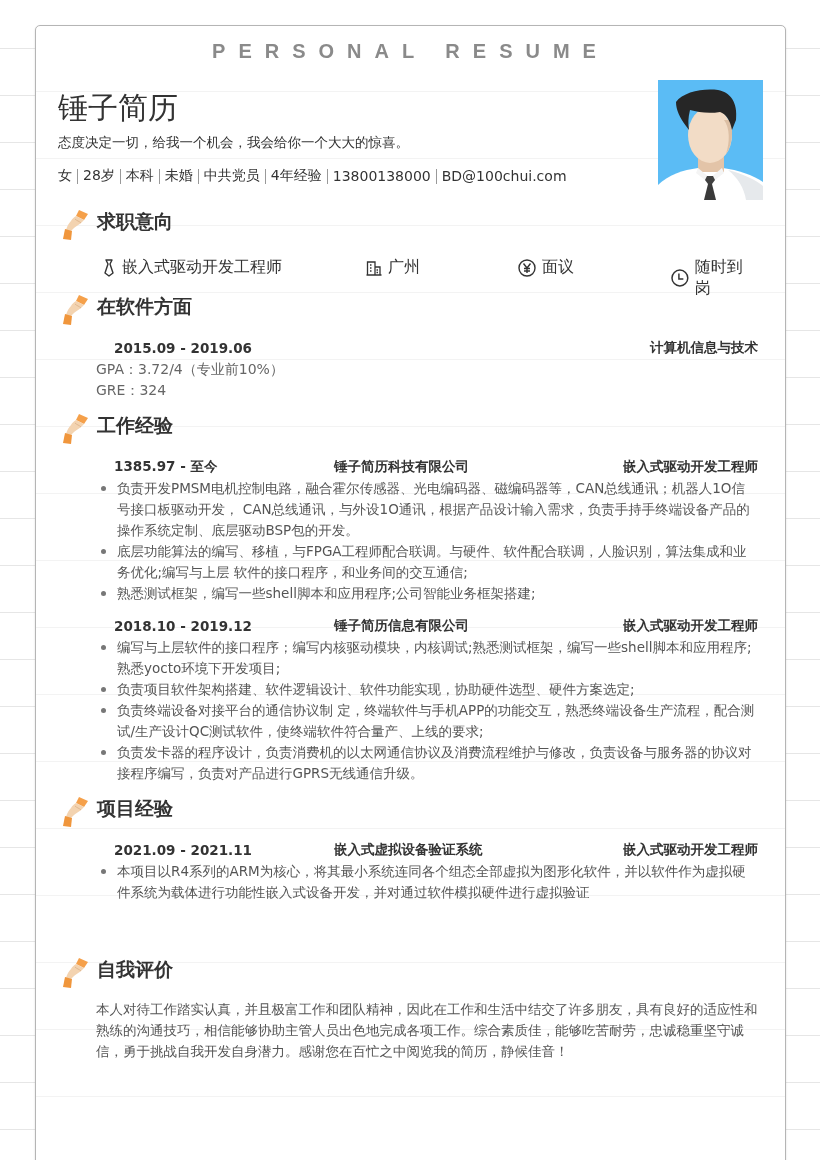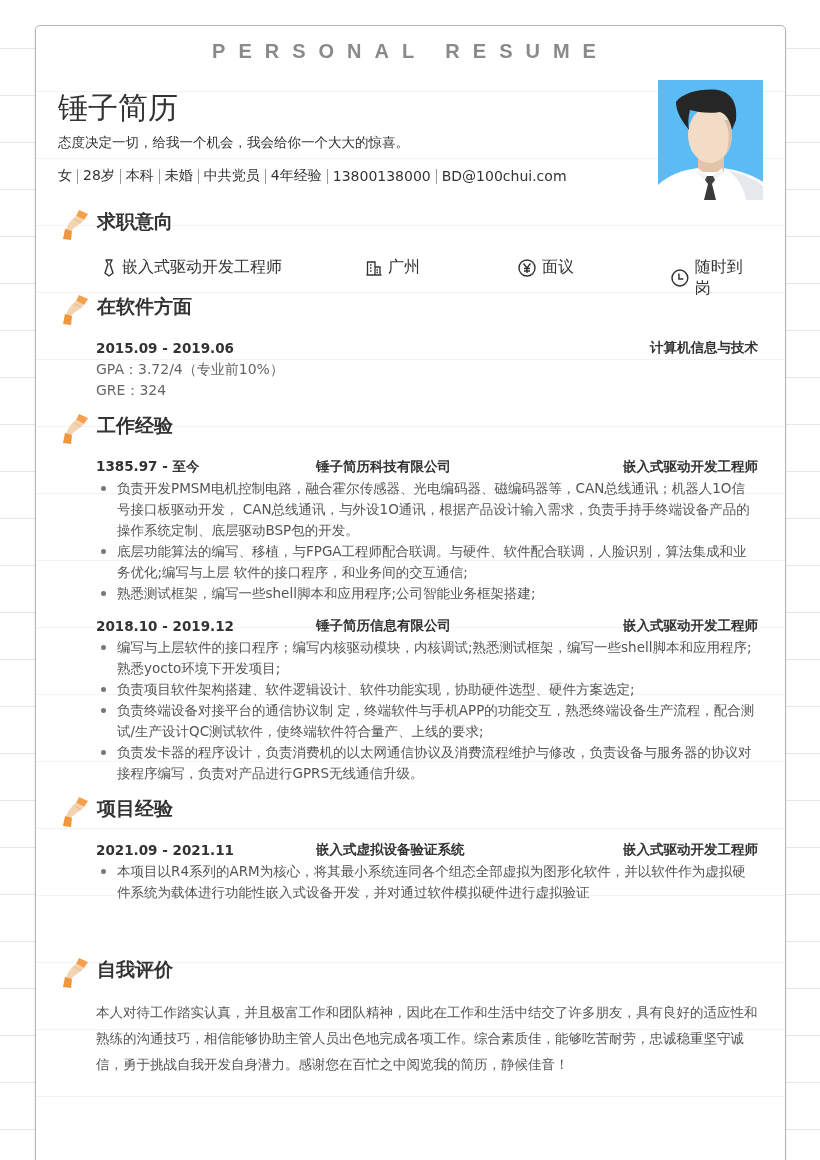--- a/index.html
+++ b/index.html
@@ -93,20 +93,21 @@
   }
   .intent-item svg { margin-right: 6px; }
   .entry-head {
     display: flex;
     justify-content: space-between;
     font-size: 13.5px;
     font-weight: bold;
     color: #333;
     height: 22px;
     align-items: center;
+    margin-left: 18px;
   }
   .entry-head .col-date { width: 220px; }
   .entry-head .col-org { flex: 1; }
   .entry-head .col-role { text-align: right; }
   .plain-line {
     font-size: 14px;
     color: #666;
     line-height: 21px;
   }
   ul.bullets { list-style: none; }
@@ -120,21 +121,21 @@
   ul.bullets li::before {
     content: "";
     position: absolute;
     left: 5px; top: 8px;
     width: 5px; height: 5px;
     border-radius: 50%;
     background: #777;
   }
   .para {
     font-size: 13.5px;
-    line-height: 26px;
+    line-height: 21px;
     color: #555;
   }
 </style>
 </head>
 <body>
 
 <svg width="0" height="0" style="position:absolute">
   <defs>
     <symbol id="hand" viewBox="0 0 30 34">
       <path d="M17 1 L26 5 L22 11 L14 7 Z" fill="#f5a04a"></path>

